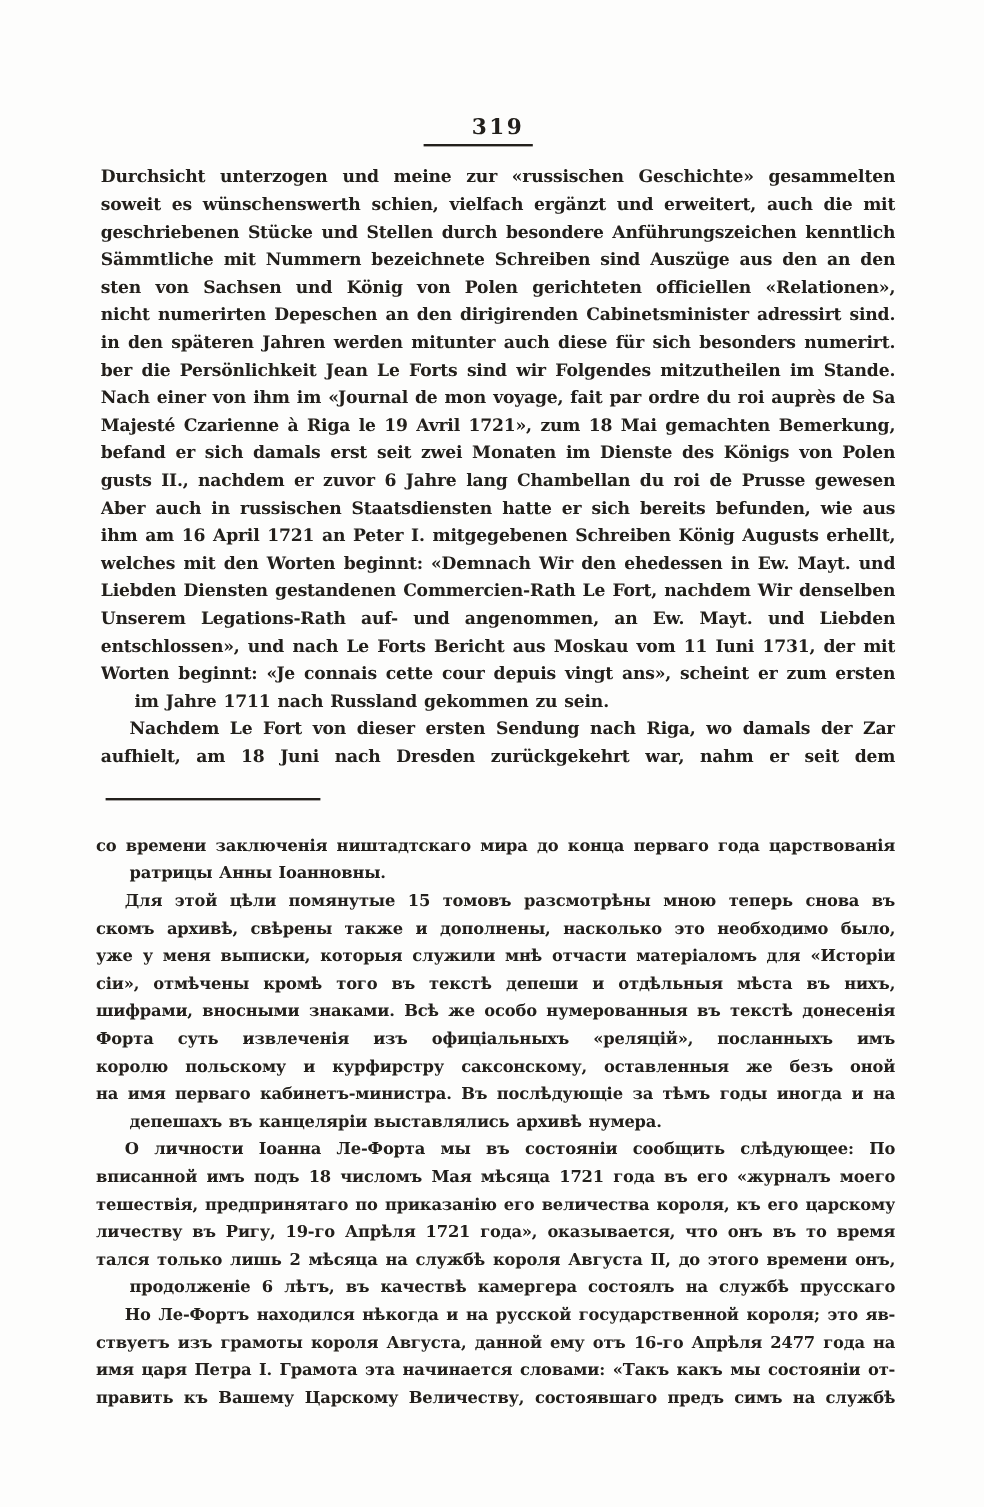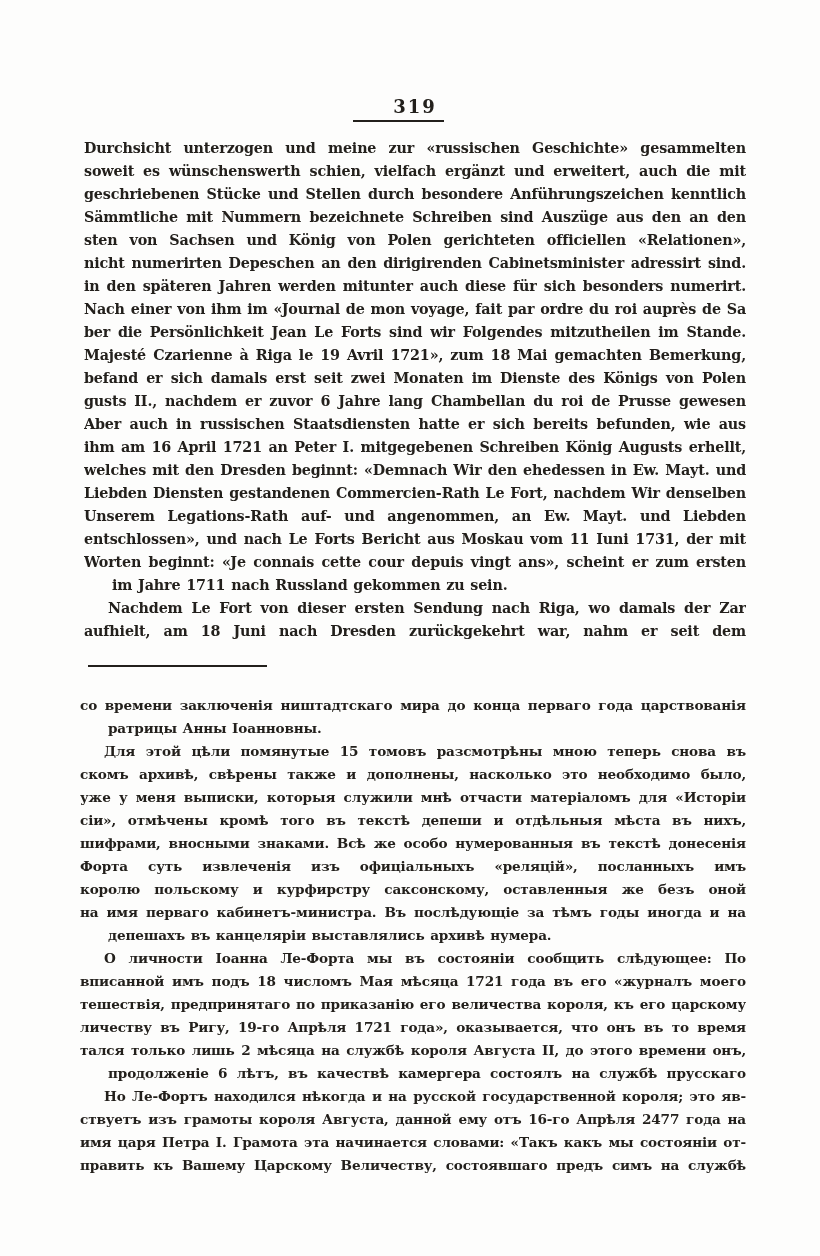--- a/index.html
+++ b/index.html
@@ -83,28 +83,28 @@
   <div class="page-number-rule"></div>
 
   <div class="text-block german-block">
       <div class="line">Durchsicht unterzogen und meine zur «russischen Geschichte» gesammelten Excerpte,</div>
       <div class="line">soweit es wünschenswerth schien, vielfach ergänzt und erweitert, auch die mit Chiffern</div>
       <div class="line">geschriebenen Stücke und Stellen durch besondere Anführungszeichen kenntlich gemacht.</div>
       <div class="line">Sämmtliche mit Nummern bezeichnete Schreiben sind Auszüge aus den an den Kurfür-</div>
       <div class="line">sten von Sachsen und König von Polen gerichteten officiellen «Relationen», während die</div>
       <div class="line">nicht numerirten Depeschen an den dirigirenden Cabinetsminister adressirt sind. Erst</div>
       <div class="line">in den späteren Jahren werden mitunter auch diese für sich besonders numerirt. Ue-</div>
+      <div class="line">ber die Persönlichkeit Jean Le Forts sind wir Folgendes mitzutheilen im Stande.</div>
       <div class="line">Nach einer von ihm im «Journal de mon voyage, fait par ordre du roi auprès de Sa</div>
-      <div class="line">ber die Persönlichkeit Jean Le Forts sind wir Folgendes mitzutheilen im Stande.</div>
       <div class="line">Majesté Czarienne à Riga le 19 Avril 1721», zum 18 Mai gemachten Bemerkung,</div>
       <div class="line">befand er sich damals erst seit zwei Monaten im Dienste des Königs von Polen Au-</div>
       <div class="line">gusts II., nachdem er zuvor 6 Jahre lang Chambellan du roi de Prusse gewesen war.</div>
       <div class="line">Aber auch in russischen Staatsdiensten hatte er sich bereits befunden, wie aus dem</div>
       <div class="line">ihm am 16 April 1721 an Peter I. mitgegebenen Schreiben König Augusts erhellt,</div>
-      <div class="line">welches mit den Dresden beginnt: «Demnach Wir den ehedessen in Ew. Mayt. und</div>
+      <div class="line">welches mit den Worten beginnt: «Demnach Wir den ehedessen in Ew. Mayt. und</div>
       <div class="line">Liebden Diensten gestandenen Commercien-Rath Le Fort, nachdem Wir denselben zu</div>
       <div class="line">Unserem Legations-Rath auf- und angenommen, an Ew. Mayt. und Liebden abzusenden</div>
       <div class="line">entschlossen», und nach Le Forts Bericht aus Moskau vom 11 Iuni 1731, der mit den</div>
       <div class="line">Worten beginnt: «Je connais cette cour depuis vingt ans», scheint er zum ersten Mal</div>
       <div class="line last">im Jahre 1711 nach Russland gekommen zu sein.</div>
       <div class="line indent">Nachdem Le Fort von dieser ersten Sendung nach Riga, wo damals der Zar sich</div>
       <div class="line">aufhielt, am 18 Juni nach Dresden zurückgekehrt war, nahm er seit dem September</div>
     </div>
 
   <div class="footnote-separator-rule"></div>

